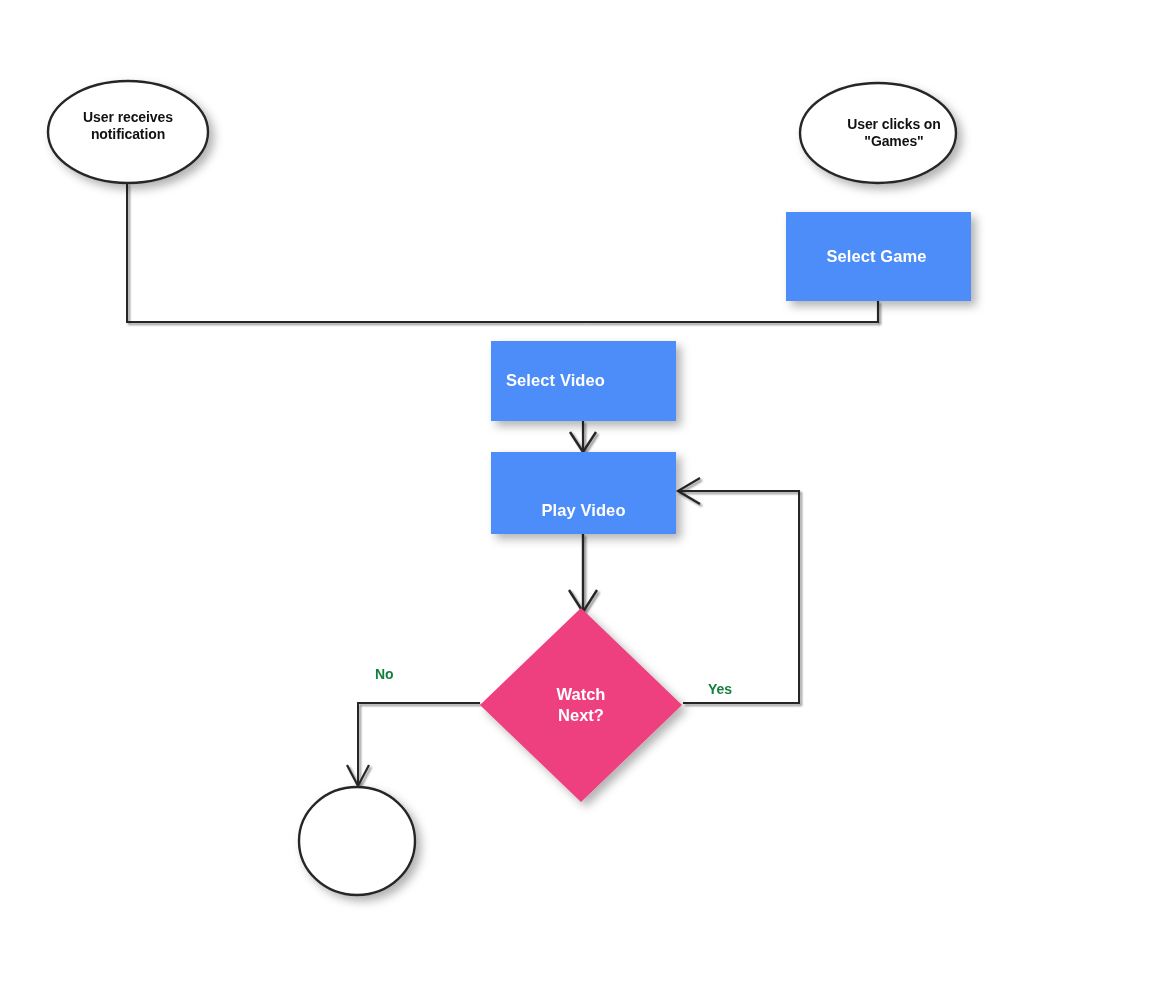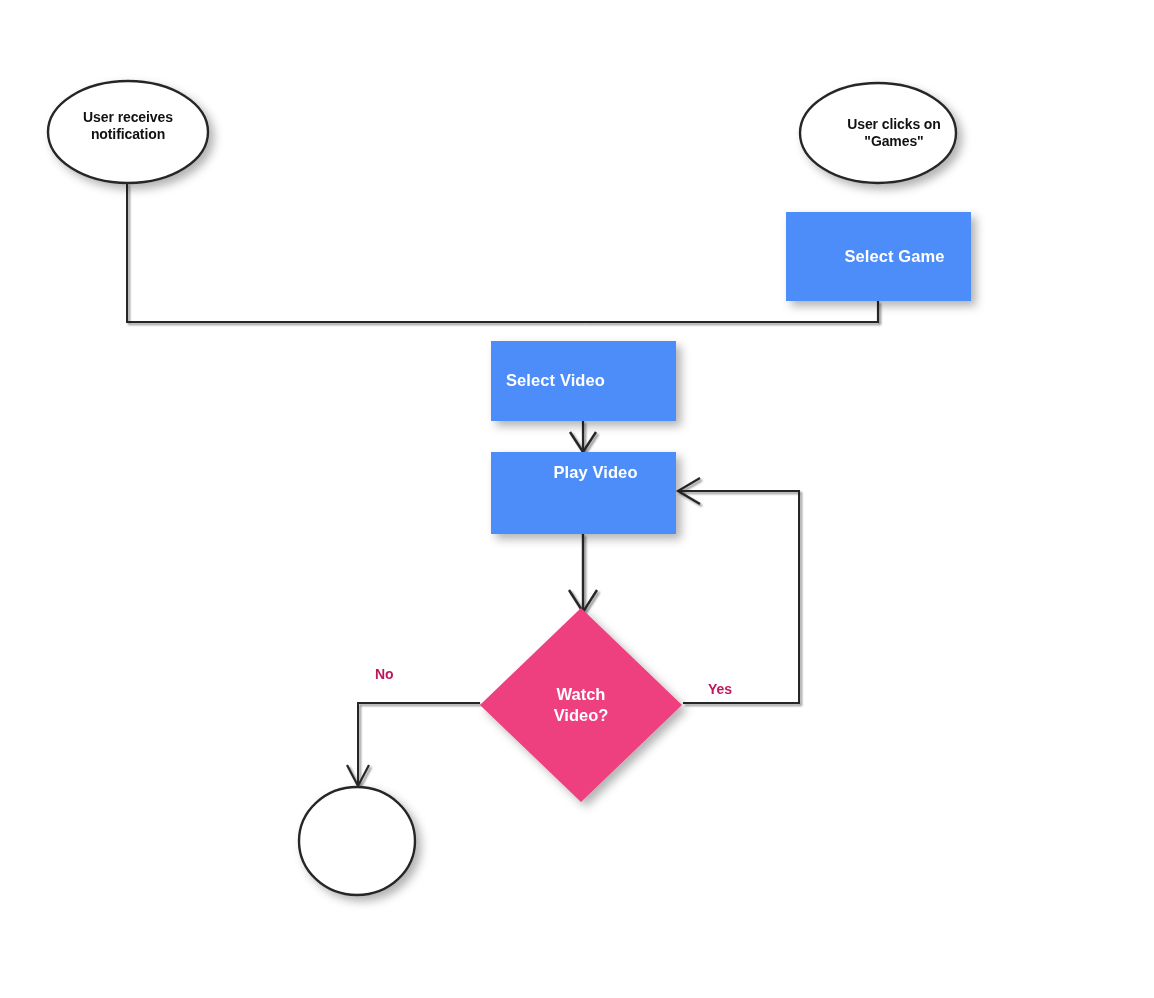--- a/index.html
+++ b/index.html
@@ -49,21 +49,21 @@
     letter-spacing: 0.1px;
   }
   .decision-label {
     color: #ffffff;
     font-weight: bold;
     font-size: 16.5px;
     line-height: 1.25;
   }
   .edge-label {
     position: absolute;
-    color: #be185d;
+    color: #15803d;
     font-weight: bold;
     font-size: 14px;
     line-height: 1;
     white-space: nowrap;
   }
 </style>
 </head>
 <body>
 
 <div id="canvas">
@@ -142,27 +142,27 @@
       <ellipse cx="357" cy="841" rx="58" ry="54" fill="#ffffff" stroke="#262626" stroke-width="2.4"></ellipse>
     </g>
   </svg>
 
   <div class="node-label terminator-label" style="left:48px; top:75px; width:160px; height:102px;">User receives
 notification</div>
 
   <div class="node-label terminator-label" style="left:816px; top:83px; width:156px; height:100px;">User clicks on
 "Games"</div>
 
-  <div class="node-label process-label" style="left:786px; top:212px; width:217px; height:89px;text-align:center;">Select Game</div>
+  <div class="node-label process-label" style="left:768px; top:212px; width:217px; height:89px;text-align:center;">Select Game</div>
 
   <div class="node-label process-label" style="left:463px; top:341px; width:185px; height:80px;">Select Video</div>
 
-  <div class="node-label process-label" style="left:491px; top:432px; width:185px; height:82px;margin-left:12px;">Play Video</div>
+  <div class="node-label process-label" style="left:491px; top:470px; width:185px; height:82px;">Play Video</div>
 
   <div class="node-label decision-label" style="left:480px; top:608px; width:202px; height:194px;">Watch
-Video?</div>
+Next?</div>
 
 
   <div class="edge-label" style="left:375px; top:667px;">No</div>
 
   <div class="edge-label" style="left:708px; top:682px;">Yes</div>
 
 </div>
 
 </body></html>

